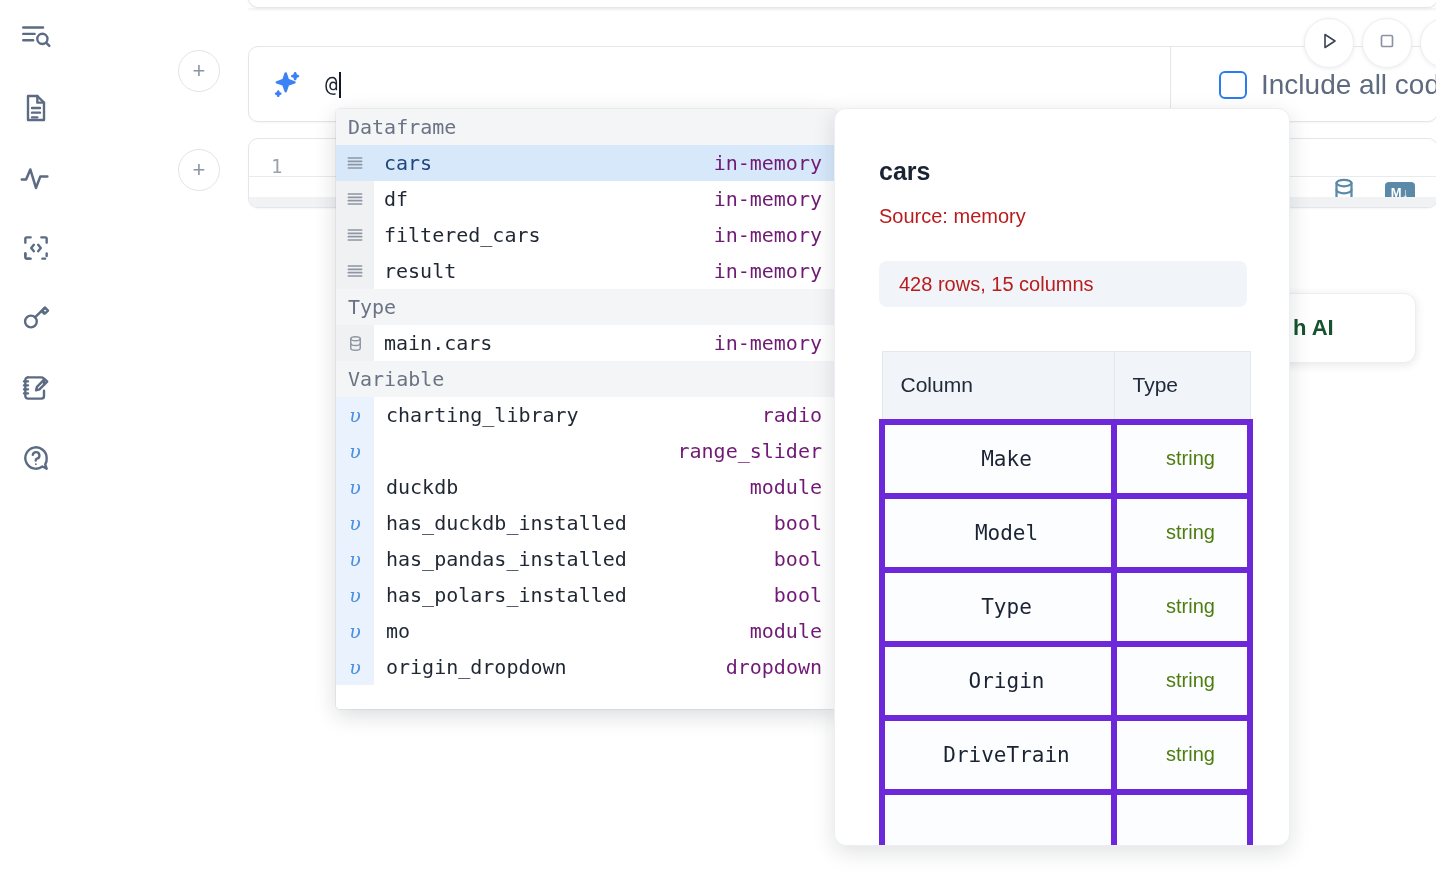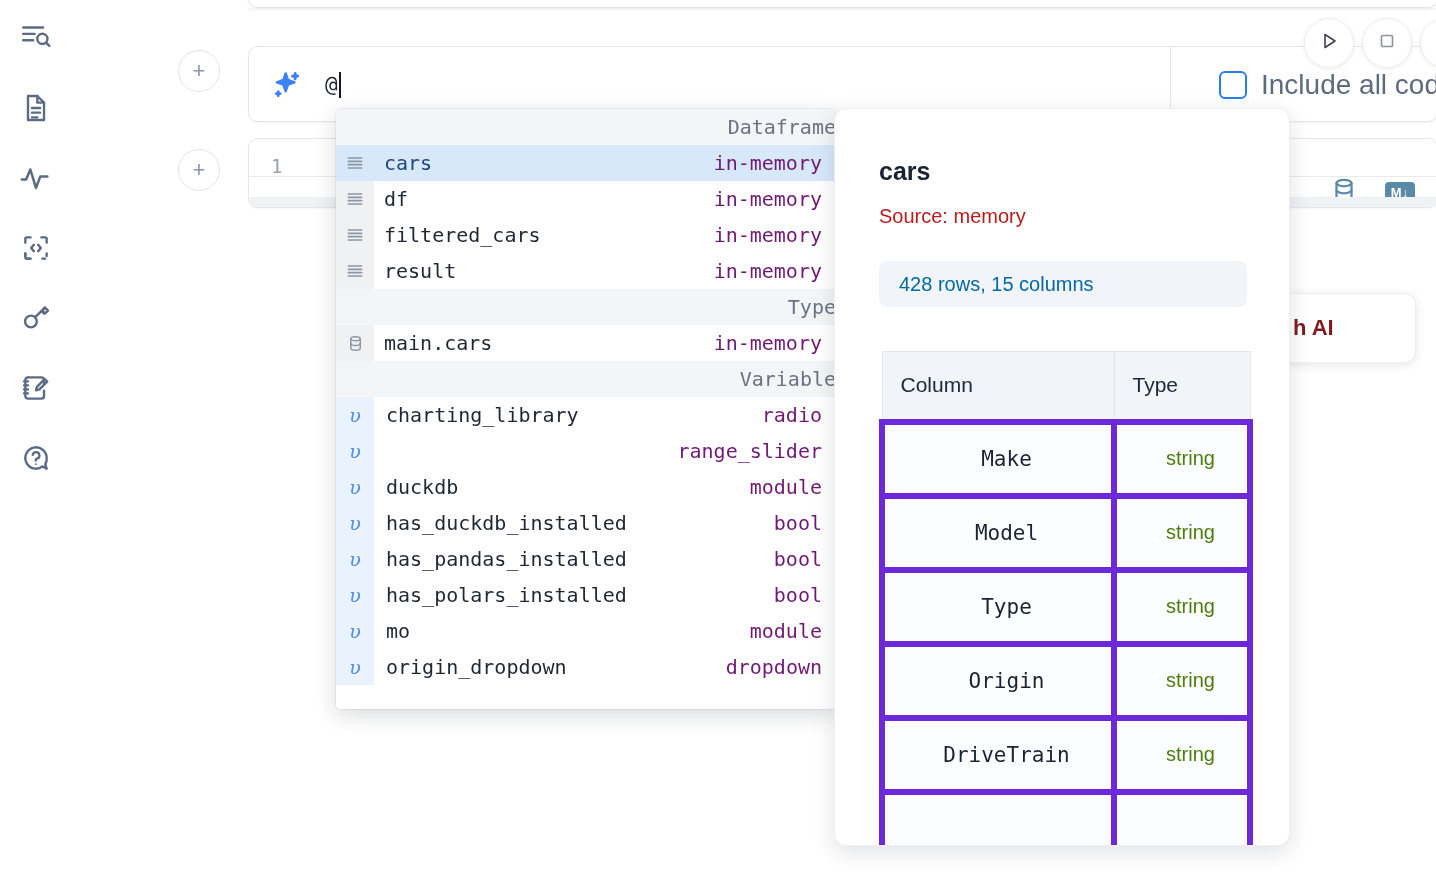--- a/index.html
+++ b/index.html
@@ -126,33 +126,32 @@
     font-family:"Liberation Sans", sans-serif; letter-spacing:.5px;
     display:flex; align-items:center; gap:1px;
   }
 
   
   .ai-card {
     position:absolute; left: 1236px; top: 293px; width: 180px; height: 70px;
     background:#fff; border:1px solid #eceef1; border-radius:12px;
     box-shadow: 0 2px 10px rgba(16,24,40,.10);
     display:flex; align-items:center; padding-left: 56px;
-    font-size: 22px; font-weight: 700; color:#7f1d1d;
+    font-size: 22px; font-weight: 700; color:#14532d;
     overflow:hidden;
   }
 
   
   .ac {
     position:absolute; left: 336px; top: 109px; width: 500px; height: 600px;
     background:#ffffff;
     border-radius: 4px;
     box-shadow: 0 6px 22px rgba(16,24,40,.16), 0 0 0 1px rgba(16,24,40,.05);
     overflow:hidden;
     font-family: "DejaVu Sans Mono", "Liberation Mono", monospace;
-    text-align: right;
   }
   .ac-section {
     height: 36px; line-height: 36px;
     background:#f4f5f7; color:#6a7383;
     font-size: 20px; padding-left: 12px;
   }
   .ac-group { position:relative; background:#fff; }
   .ac-gutter {
     position:absolute; left:0; top:0; width:38px; height:100%;
     background:#f0f1f3;
@@ -189,21 +188,21 @@
     font-size: 25px; font-weight: 700; color:#1b2333;
   }
   .doc-source {
     position:absolute; left: 44px; top: 96px;
     font-size: 20px; color:#b91c1c;
   }
   .doc-stat {
     position:absolute; left: 44px; top: 152px; width: 368px; height: 46px;
     background:#f1f4f8; border-radius:8px;
     display:flex; align-items:center; padding-left: 20px;
-    font-size: 20px; color:#0369a1;
+    font-size: 20px; color:#b91c1c;
   }
   .doc-table {
     position:absolute; left: 44px; top: 242px; width: 368px;
     border-collapse: collapse; table-layout: fixed;
   }
   .doc-table th {
     background:#f1f4f8; border:1px solid #e4e8ee;
     text-align:left; font-weight:400;
     font-size: 21px; color:#202a3a;
     height: 70px; padding-left: 18px;

